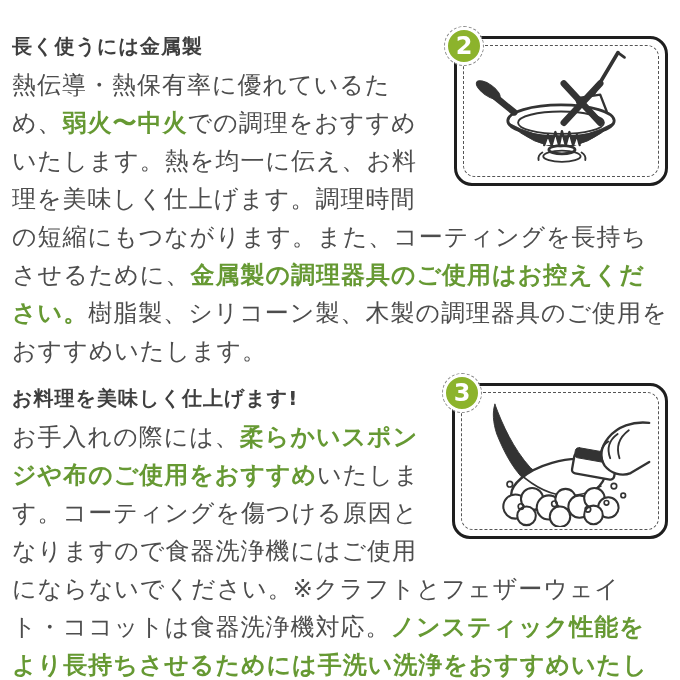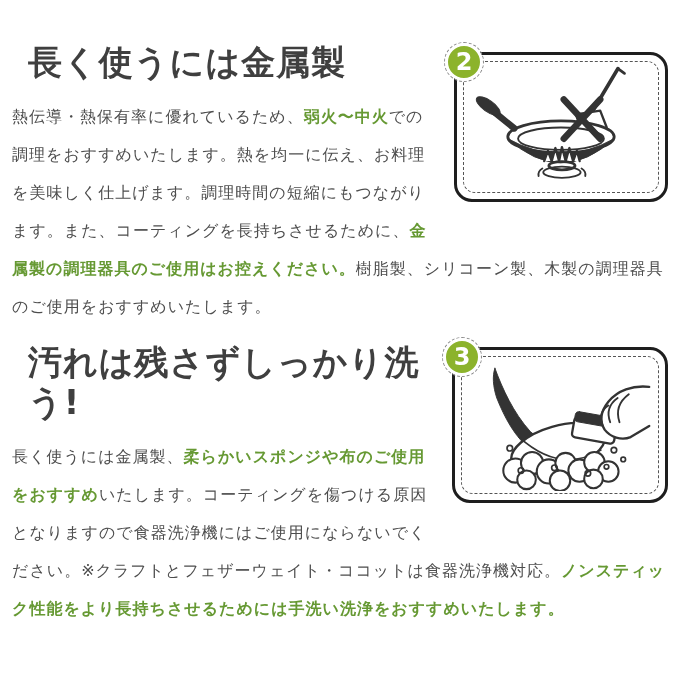--- a/index.html
+++ b/index.html
@@ -9,31 +9,31 @@
     box-sizing:border-box;
     padding:26px 12px 0 12px;
     background:#ffffff;
     overflow:hidden;
     font-family:"DejaVu Sans","Liberation Sans",sans-serif;
     color:#4d4d4d;
   }
   .section{overflow:visible;}
   .section-2{margin-top:8px;}
   h2.sec-heading{
-    margin:16px;
-    font-size:34px;
+    margin:0;
+    font-size:20px;
     line-height:40px;
     letter-spacing:1px;
     font-weight:700;
     color:#3f3f3f;
   }
   h2.sec-heading .hline{display:block;}
   .body-text{
     margin:0;
-    font-size:16px;
+    font-size:24px;
     line-height:38px;
     letter-spacing:1px;
     color:#4d4d4d;
     text-align:left;
   }
   .hl{color:#669933;font-weight:700;}
   
   .illus-wrap{
     float:right;
     position:relative;
@@ -162,19 +162,19 @@
             <circle cx="94" cy="117" r="3" stroke-width="1.8"></circle>
             <circle cx="130" cy="123" r="3" stroke-width="1.8"></circle>
             <circle cx="150" cy="116" r="2.5" stroke-width="1.8"></circle>
           </g>
         </svg>
       </div>
       <div class="badge">3</div>
     </div>
 
     <h2 class="sec-heading">
-        <span class="hline">汚れは残さずしっかり洗う!</span>
+        <span class="hline">お料理を美味しく仕上げます!</span>
       </h2>
 
-    <p class="body-text"><span>長く使うには金属製、</span><span class="hl">柔らかいスポンジや布のご使用をおすすめ</span><span>いたします。コーティングを傷つける原因となりますので食器洗浄機にはご使用にならないでください。※クラフトとフェザーウェイト・ココットは食器洗浄機対応。</span><span class="hl">ノンスティック性能をより長持ちさせるためには手洗い洗浄をおすすめいたします。</span></p>
+    <p class="body-text"><span>お手入れの際には、</span><span class="hl">柔らかいスポンジや布のご使用をおすすめ</span><span>いたします。コーティングを傷つける原因となりますので食器洗浄機にはご使用にならないでください。※クラフトとフェザーウェイト・ココットは食器洗浄機対応。</span><span class="hl">ノンスティック性能をより長持ちさせるためには手洗い洗浄をおすすめいたします。</span></p>
   </div>
 
 </div>
 
 </body></html>

